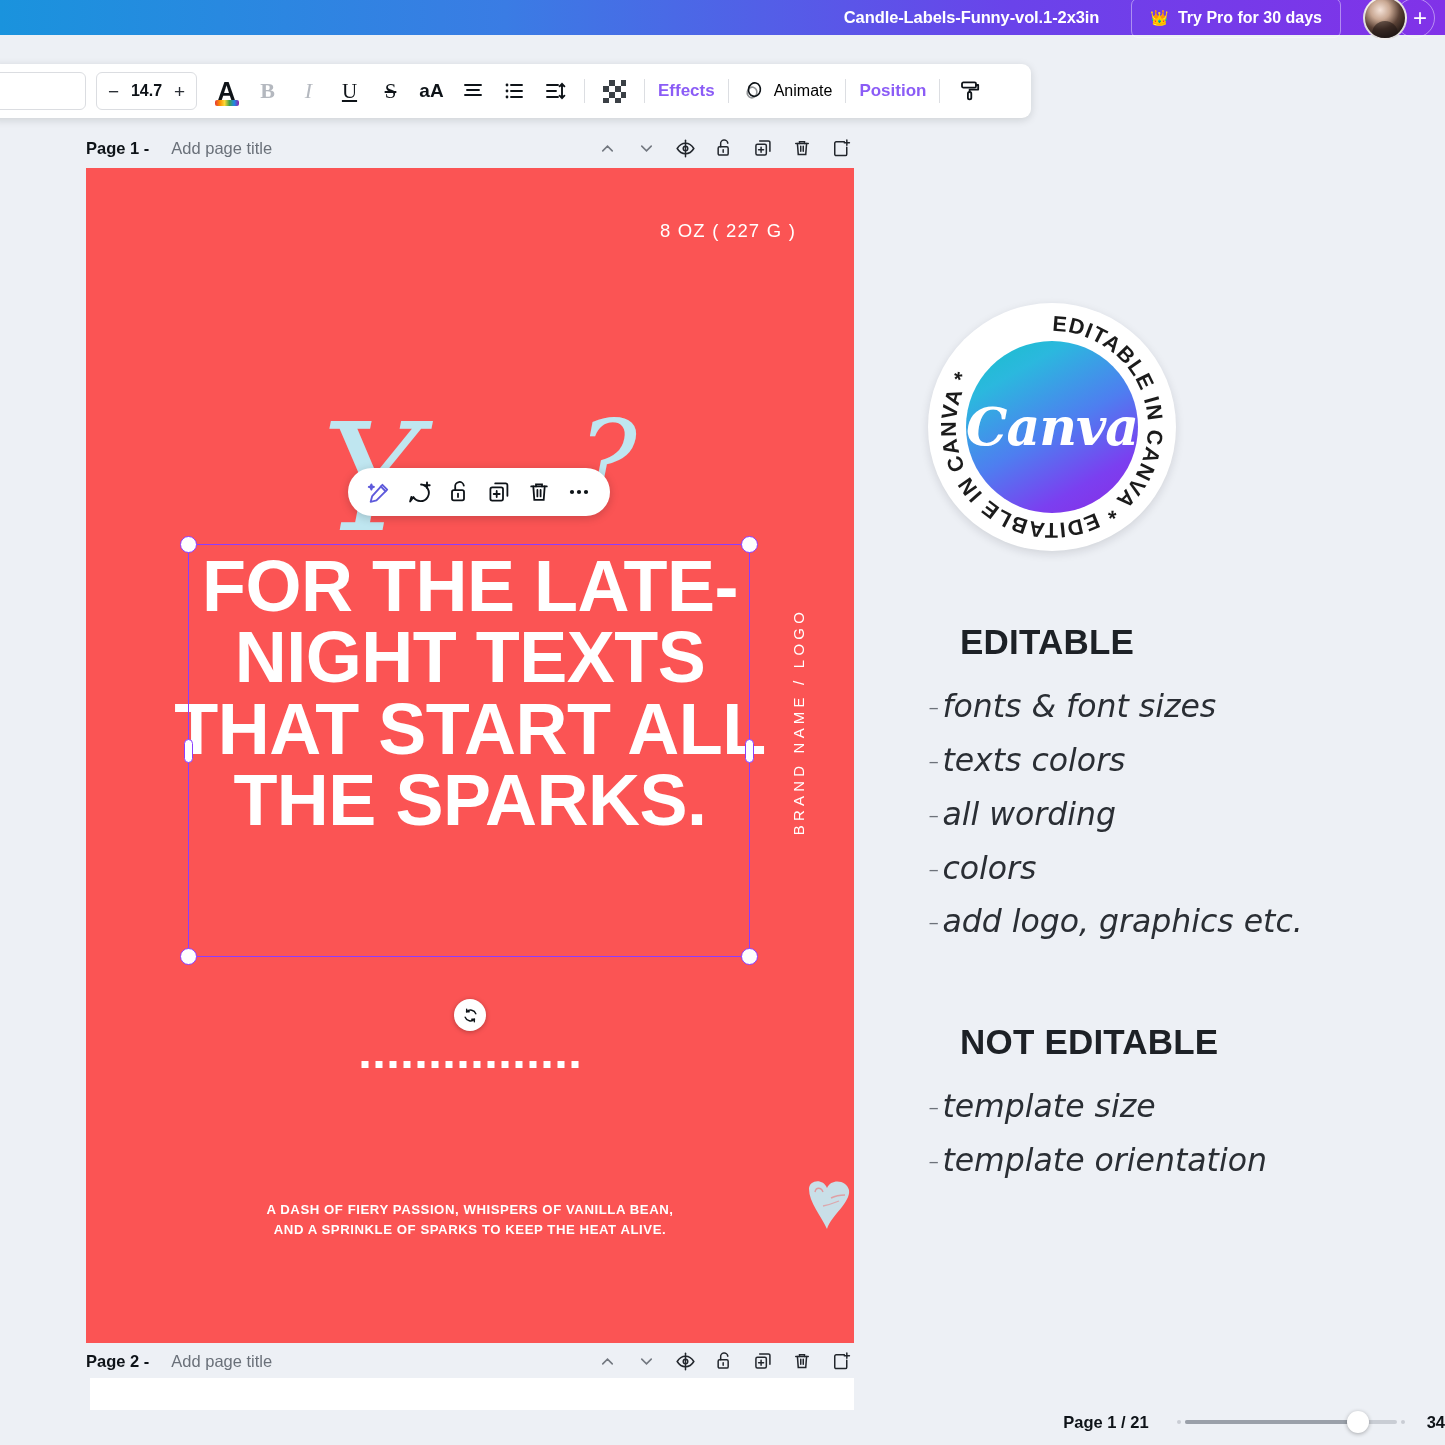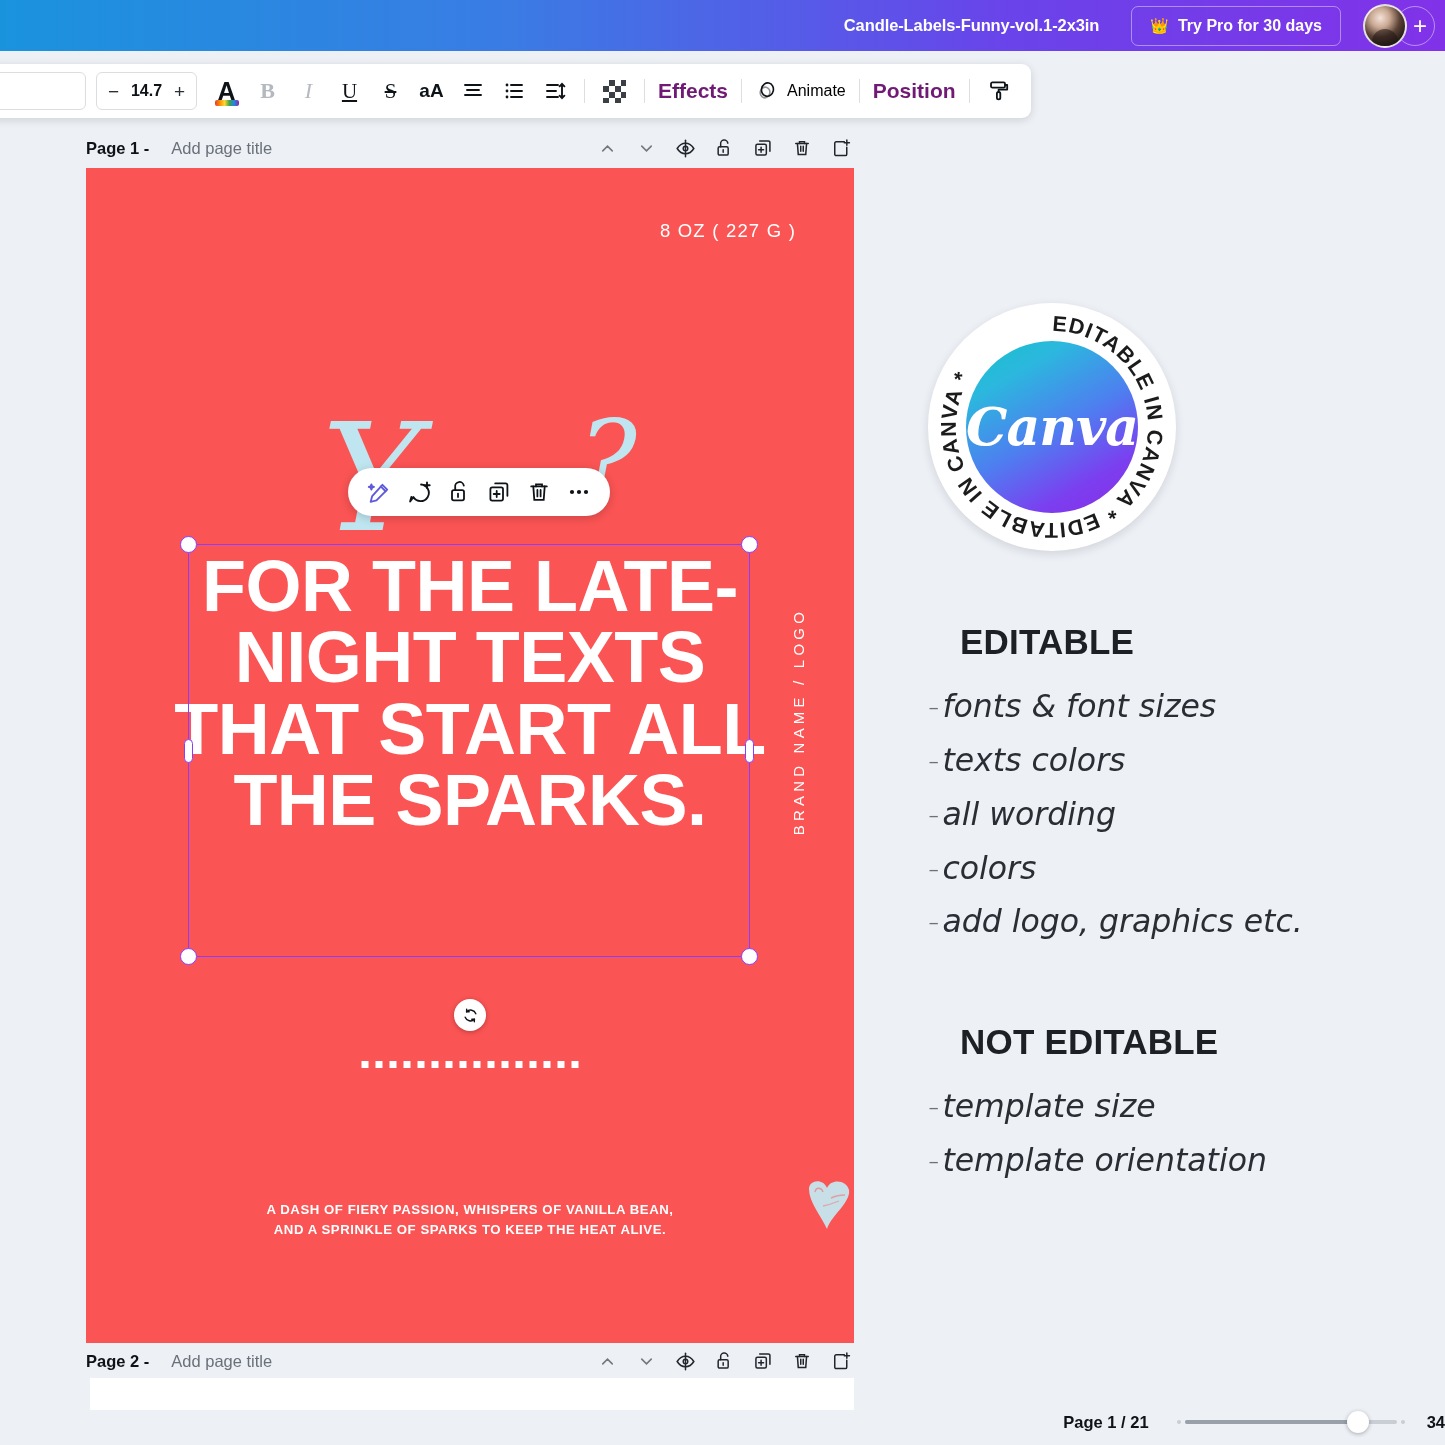--- a/index.html
+++ b/index.html
@@ -6,21 +6,21 @@
   html, body {
     width: 1445px; height: 1445px;
     overflow: hidden;
     font-family: "Liberation Sans", sans-serif;
     background: #EDF0F5;
   }
   #root { position: relative; width: 1445px; height: 1445px; }
 
   
   .topbar {
-    position: absolute; left: 0; top: 0; width: 1445px; height: 51px;
+    position: absolute; left: 0; top: 0; width: 1445px; height: 35px;
     background: linear-gradient(90deg, #1a93dd 0%, #3a7ce4 35%, #6a43ea 70%, #8132e8 100%);
     display: flex; align-items: center; justify-content: flex-end;
     padding-right: 10px; gap: 0;
   }
   .doc-title {
     color: #ffffff; font-size: 16.5px; font-weight: 600;
     letter-spacing: -0.1px; margin-right: 32px; white-space: nowrap;
   }
   .trypro {
     display: flex; align-items: center; gap: 9px;
@@ -82,21 +82,21 @@
     width: 24px; height: 6px; border-radius: 2px;
     background: linear-gradient(90deg,#e53935,#fb8c00,#fdd835,#43a047,#1e88e5,#8e24aa);
   }
   .gl-b { font-size: 22px; font-weight: 700; font-family:"Liberation Serif", serif;}
   .gl-i { font-size: 22px; font-style: italic; font-family:"Liberation Serif", serif;}
   .gl-u { font-size: 21px; text-decoration: underline; font-family:"Liberation Serif", serif;}
   .gl-s { font-size: 21px; text-decoration: line-through; font-family:"Liberation Serif", serif;}
   .gl-aa { font-size: 19px; font-weight: 600; }
   .tb-sep { width: 1px; height: 24px; background: #dcdee2; margin: 0 9px; flex: none; }
   .tb-text {
-    font-size: 21px; font-weight: 700; color: #701a75; padding: 0 4px;
+    font-size: 17px; font-weight: 700; color: #8b5cf6; padding: 0 4px;
     cursor: pointer; white-space: nowrap; flex: none;
   }
   .tb-text-ico { display:flex; align-items:center; gap:9px; cursor:pointer; padding:0 4px; flex:none; }
   .checker {
     width: 23px; height: 23px;
     background-image:
       linear-gradient(45deg,#1a1f26 25%, transparent 25%, transparent 75%, #1a1f26 75%),
       linear-gradient(45deg,#1a1f26 25%, transparent 25%, transparent 75%, #1a1f26 75%);
     background-size: 12px 12px; background-position: 0 0, 6px 6px;
     opacity: 0.85;

